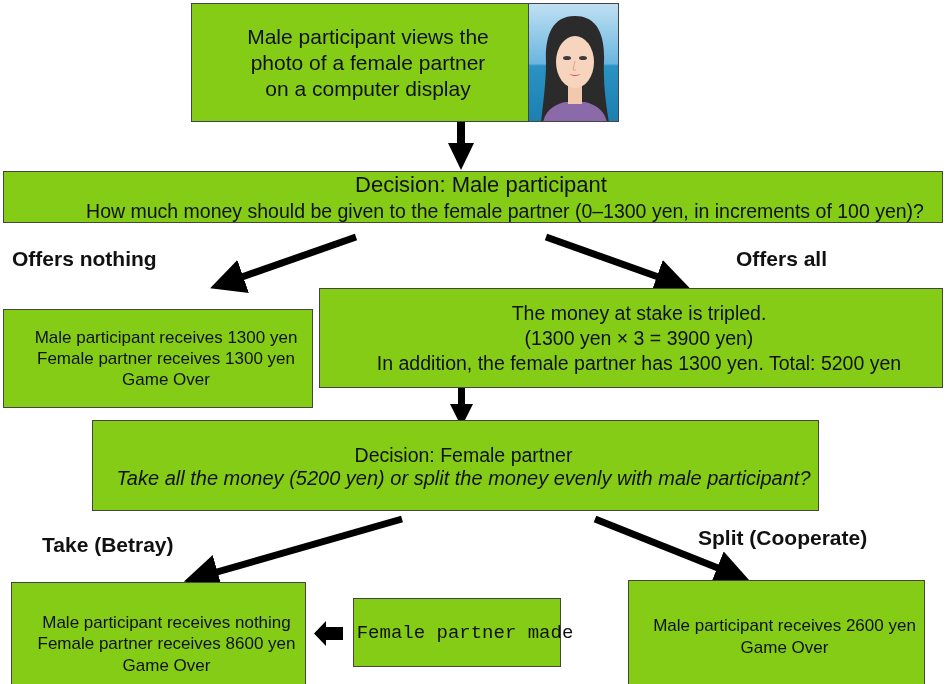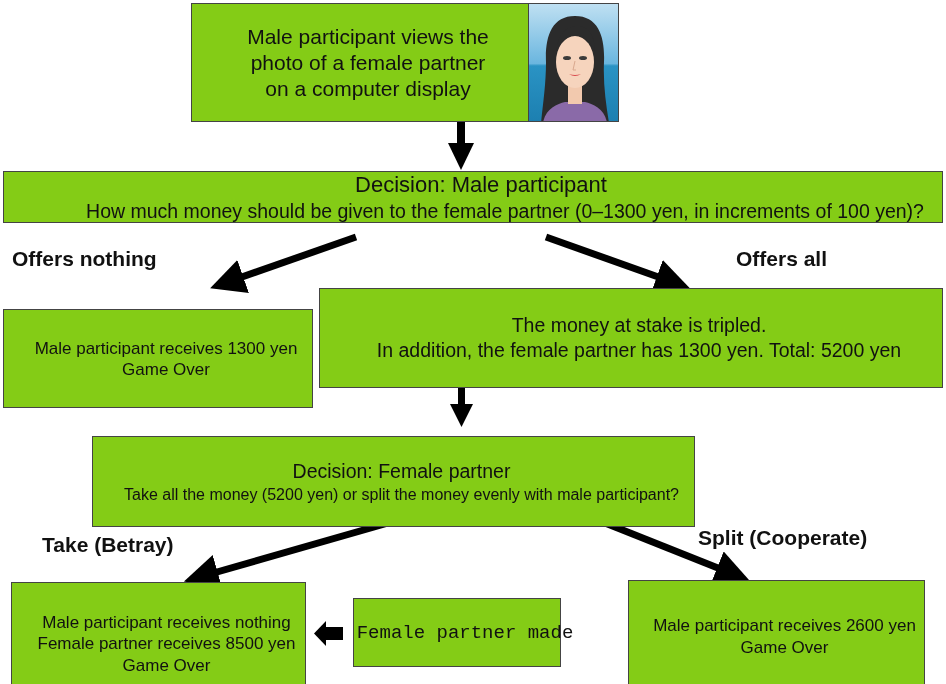--- a/index.html
+++ b/index.html
@@ -73,39 +73,41 @@
 <div class="box" style="left:3px; top:171px; width:940px; height:52px;">
   <span class="line" style="font-size:22px; line-height:28px;">Decision: Male participant</span>
   <span class="line" style="font-size:19.5px; line-height:24px;margin-left:48px;">How much money should be given to the female partner (0–1300 yen, in increments of 100 yen)?</span>
 </div>
 
 <div class="lbl" style="left:12px; top:247px;">Offers nothing</div>
 <div class="lbl" style="left:736px; top:247px;">Offers all</div>
 
 <div class="box" style="left:3px; top:289px; width:310px; height:99px; font-size:17px; line-height:21px;margin-top:20px;">
   <span class="line">Male participant receives 1300 yen</span>
+  <span class="line">Female partner receives 1300 yen</span>
   <span class="line">Game Over</span>
 </div>
 
 <div class="box" style="left:319px; top:288px; width:624px; height:100px; font-size:19.5px; line-height:25px;">
   <span class="line">The money at stake is tripled.</span>
+  <span class="line">(1300 yen × 3 = 3900 yen)</span>
   <span class="line">In addition, the female partner has 1300 yen. Total: 5200 yen</span>
 </div>
 
-<div class="box" style="left:92px; top:436px; width:603px; height:91px;">
+<div class="box" style="left:92px; top:420px; width:727px; height:91px;">
   <span class="line" style="font-size:19.5px; line-height:25px;">Decision: Female partner</span>
-  <span class="line" style="font-size:16px; line-height:21px;">Take all the money (5200 yen) or split the money evenly with male participant?</span>
+  <span class="line" style="font-size:20px; line-height:21px;font-style:italic;">Take all the money (5200 yen) or split the money evenly with male participant?</span>
 </div>
 
 <div class="lbl" style="left:42px; top:533px;">Take (Betray)</div>
 <div class="lbl" style="left:698px; top:526px;">Split (Cooperate)</div>
 
 <div class="box" style="left:11px; top:582px; width:295px; height:124px; font-size:17px; line-height:21.5px;">
   <span class="line">Male participant receives nothing</span>
-  <span class="line">Female partner receives 8500 yen</span>
+  <span class="line">Female partner receives 8600 yen</span>
   <span class="line">Game Over</span>
 </div>
 
 <div class="box calibri" style="left:353px; top:598px; width:208px; height:69px; font-size:19px; line-height:26px;">
   <span class="line">Female partner made</span>
 </div>
 
 <div class="box" style="left:628px; top:580px; width:297px; height:113px; font-size:17px; line-height:21.5px;">
   <span class="line">Male participant receives 2600 yen</span>
   <span class="line">Game Over</span>

